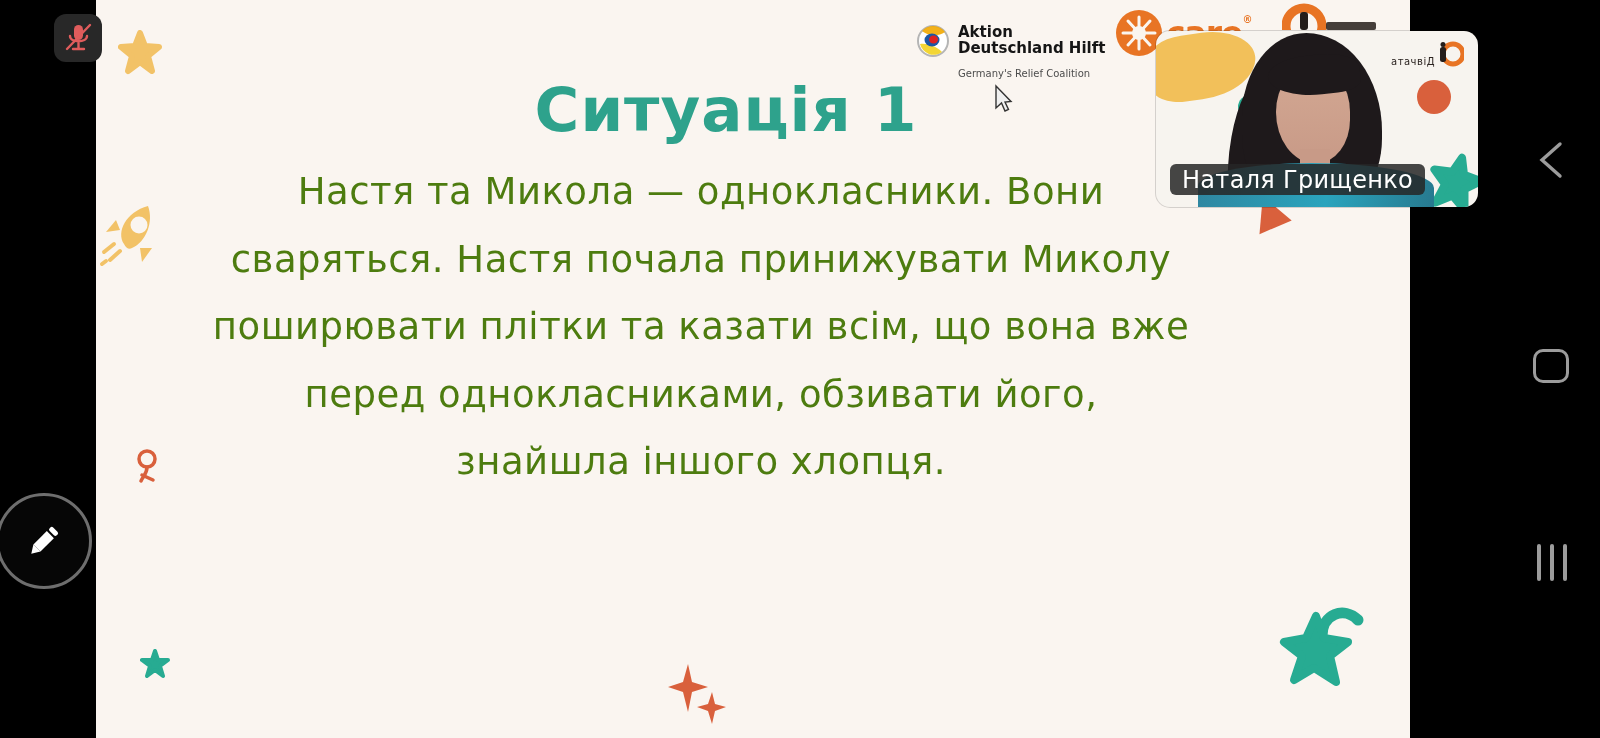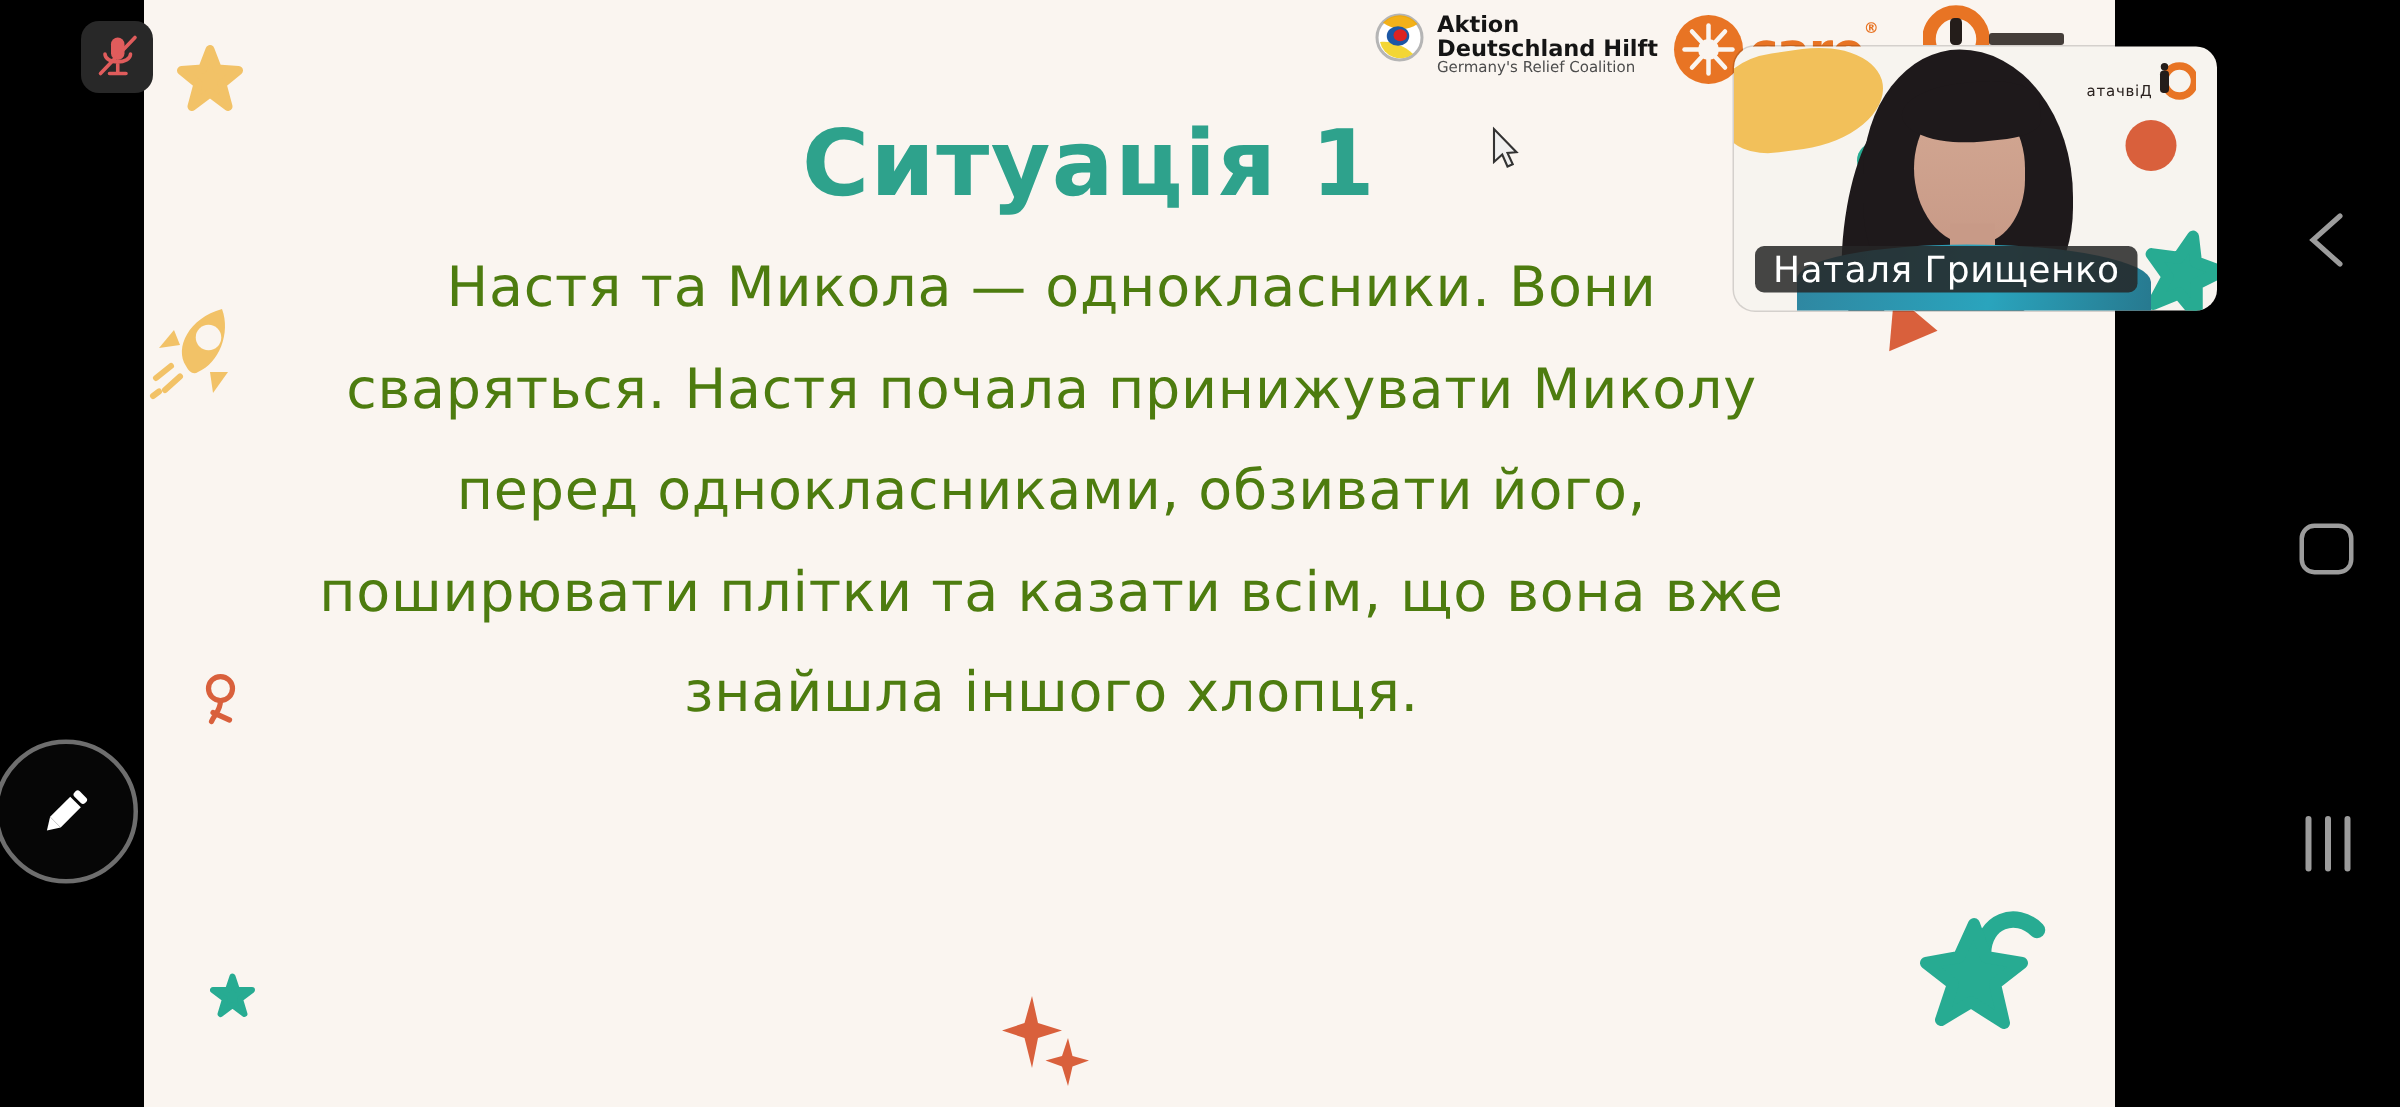--- a/index.html
+++ b/index.html
@@ -16,25 +16,25 @@
   .body-line { font-size:37px; line-height:67.5px; color:#4d7c0f; letter-spacing:.5px; white-space:nowrap; }
 
   
   .logo { position:absolute; }
   .german-logo { left:719px; top:8px; width:95px; height:52px; text-align:left; }
   .german-text { margin-left:16px; margin-top:-2px; line-height:8px; }
   .german-text .g1 { font-size:11px; color:#8a2b20; letter-spacing:.5px; line-height:11px;}
   .german-text .g2 { font-size:8px; color:#3a2a22; line-height:8px;}
   .german-redbar { margin-left:16px; margin-top:2px; width:58px; height:3px; background:#c0392b; opacity:.75; }
 
-  .aktion-logo { left:820px; top:8px; width:200px; }
+  .aktion-logo { left:820px; top:24px; width:200px; }
   .aktion-row { display:flex; align-items:flex-start; }
   .aktion-text { margin-left:8px; }
   .aktion-t1 { font-size:15px; font-weight:bold; color:#151515; line-height:16px; }
-  .aktion-sub { font-size:10px; color:#4c4c4c; margin-top:0; }
+  .aktion-sub { font-size:10px; color:#4c4c4c; margin-top:12px; }
 
   .care-logo { left:1018px; top:8px; width:230px; display:flex; align-items:flex-start; }
   .care-word { font-size:33px; font-weight:bold; color:#e87424; letter-spacing:-1px; margin-left:2px; margin-top:6px; }
   .care-reg { font-size:10px; color:#e87424; vertical-align:top; }
 
   .divchata-partial { left:1186px; top:0px; width:120px; height:30px; overflow:hidden; }
 
   
   .deco { position:absolute; }
 
@@ -128,22 +128,22 @@
         <circle cx="22" cy="26" r="18" fill="none" stroke="#e87424" stroke-width="9"></circle>
         <rect x="18" y="12" width="8" height="18" rx="3" fill="#241d1a"></rect>
         <rect x="44" y="22" width="50" height="8" rx="2" fill="#241d1a" opacity=".85"></rect>
       </svg>
     </div>
 
     <div class="slide-title" style="color:#2ea28c;">Ситуація 1</div>
     <div class="body-text">
       <div class="body-line">Настя та Микола — однокласники. Вони</div>
       <div class="body-line">сваряться. Настя почала принижувати Миколу</div>
+      <div class="body-line">поширювати плітки та казати всім, що вона вже</div>
       <div class="body-line">перед однокласниками, обзивати його,</div>
-      <div class="body-line">поширювати плітки та казати всім, що вона вже</div>
       <div class="body-line">знайшла іншого хлопця.</div>
     </div>
 
     <div class="deco" style="left:22px; top:30px;">
       <svg width="44" height="46" viewBox="0 0 44 46">
           <path d="M22 3 L27 16 L41 17 L30 26 L34 41 L22 32 L10 41 L14 26 L3 17 L17 16 Z" fill="#f2c267" stroke="#f2c267" stroke-width="6" stroke-linejoin="round"></path>
         </svg>
     </div>
 
     <div class="deco" style="left:0px; top:196px;">

